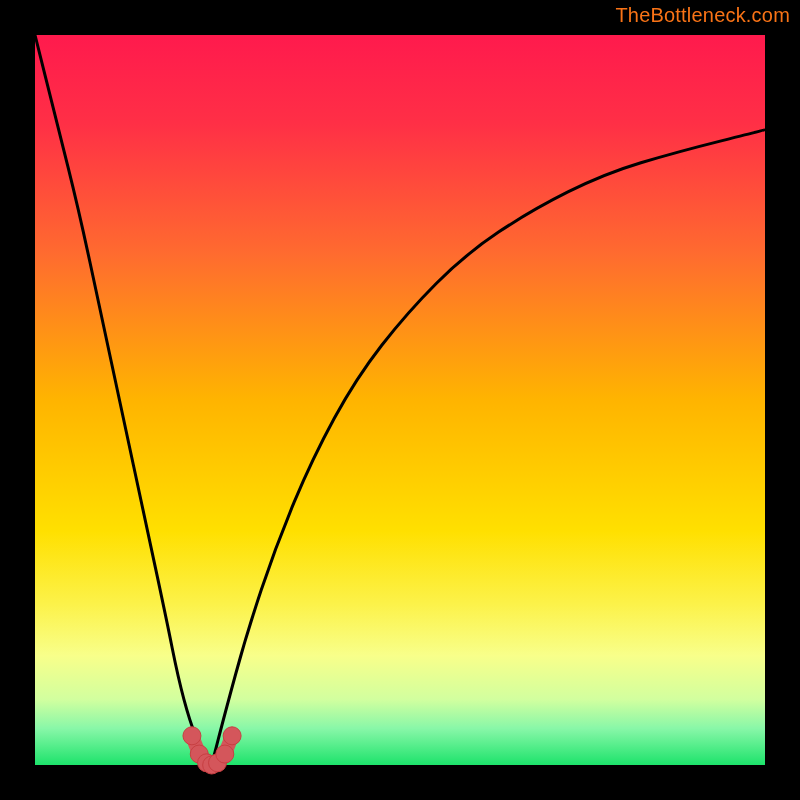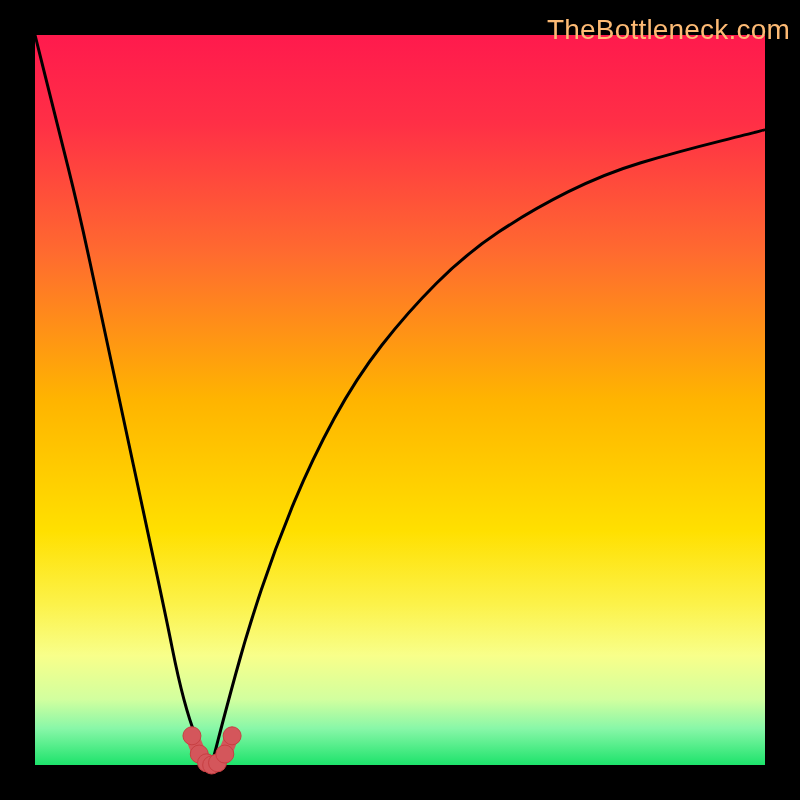--- a/index.html
+++ b/index.html
@@ -14,24 +14,24 @@
   .frame {
     position: absolute;
     top: 0;
     left: 0;
     width: 800px;
     height: 800px;
     background: #000;
   }
   .watermark {
     position: absolute;
-    top: 14px;
+    top: 4px;
     right: 10px;
-    color: #fdba74;
-    font-size: 28px;
+    color: #f97316;
+    font-size: 20px;
     font-weight: 500;
     letter-spacing: 0.2px;
     user-select: none;
   }
   svg {
     position: absolute;
     top: 0;
     left: 0;
   }
 </style>

